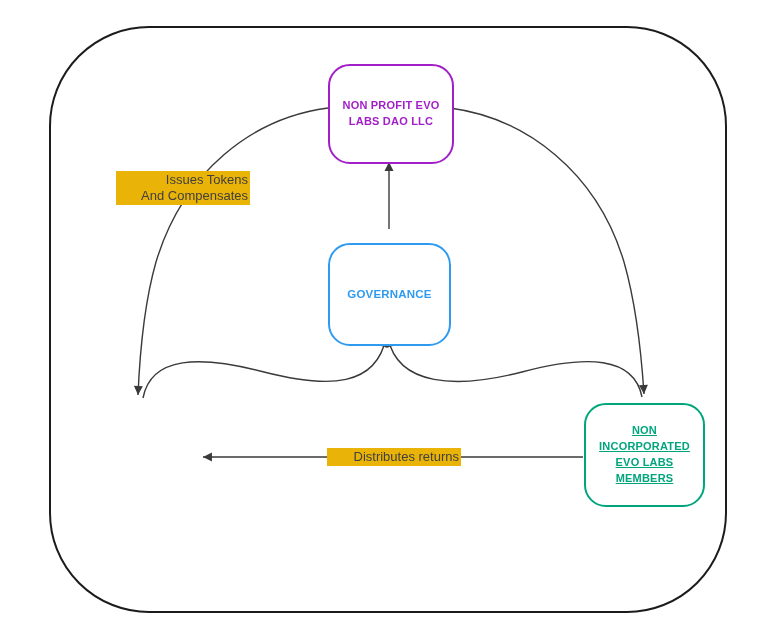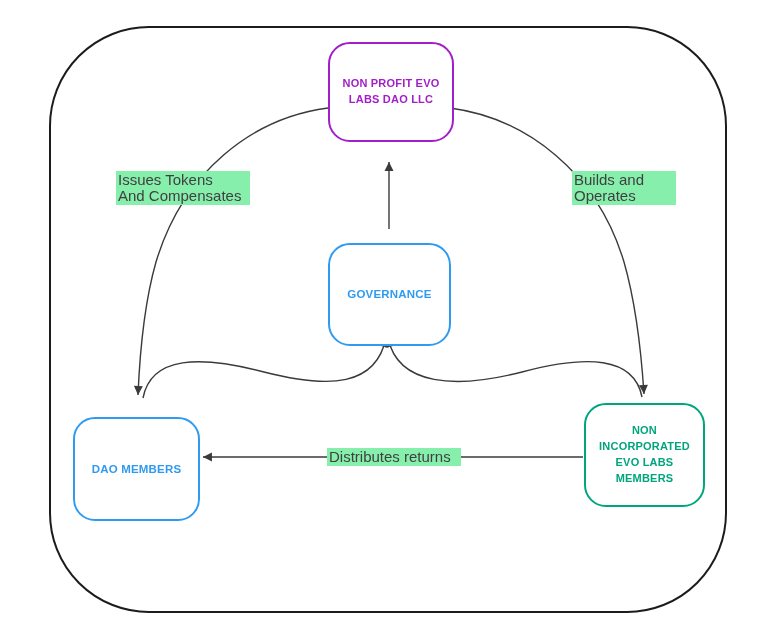--- a/index.html
+++ b/index.html
@@ -49,32 +49,32 @@
     text-align: center;
     font-weight: bold;
     font-size: 11px;
     line-height: 1.45;
     letter-spacing: 0.2px;
   }
   .node-purple { color: var(--c-purple); border-color: var(--c-purple); }
   .node-blue   { color: var(--c-blue);   border-color: var(--c-blue); margin-top: 13px; }
   .node-green  { color: var(--c-green);  border-color: var(--c-green); }
 
-  #node-nonprofit  { left: 328px; top: 42px;  width: 122px; height: 96px; }
+  #node-nonprofit  { left: 328px; top: 64px;  width: 122px; height: 96px; }
   #node-governance { left: 328px; top: 230px; width: 119px; height: 99px; font-size: 11.5px; }
   #node-dao-members{ left: 73px;  top: 404px; width: 123px; height: 100px; font-size: 11.5px; }
-  #node-protocol   { left: 584px; top: 403px; width: 117px; height: 100px; }
+  #node-protocol   { left: 584px; top: 403px; width: 117px; height: 100px; text-decoration: underline; }
 
   .edge-label {
     position: absolute;
-    background: #86efac;
+    background: #eab308;
     color: var(--c-label_text, #404040);
-    font-size: 15px;
+    font-size: 13px;
     line-height: 16px;
-    text-align: left;
+    text-align: right;
     padding: 1px 2px;
   }
   #label-issues      { left: 116px; top: 171px; width: 130px; }
   #label-builds      { left: 572px; top: 171px; width: 100px; }
   #label-distributes { left: 327px; top: 448px; width: 130px; }
 </style>
 </head>
 <body>
 
 <div id="canvas">
@@ -103,38 +103,31 @@
 
   <div class="node node-purple" id="node-nonprofit">
     <div>NON PROFIT EVO</div>
     <div>LABS DAO LLC</div>
   </div>
 
   <div class="node node-blue" id="node-governance">
     <div>GOVERNANCE</div>
   </div>
 
-  <div class="node node-blue" id="node-dao-members">
-    <div>DAO MEMBERS</div>
-  </div>
 
   <div class="node node-green" id="node-protocol">
     <div>NON</div>
     <div>INCORPORATED</div>
     <div>EVO LABS</div>
     <div>MEMBERS</div>
   </div>
 
   <div class="edge-label" id="label-issues">
     <div>Issues Tokens</div>
     <div>And Compensates</div>
   </div>
 
-  <div class="edge-label" id="label-builds">
-    <div>Builds and</div>
-    <div>Operates</div>
-  </div>
 
   <div class="edge-label" id="label-distributes">
     <div>Distributes returns</div>
   </div>
 
 </div>
 
 </body></html>

